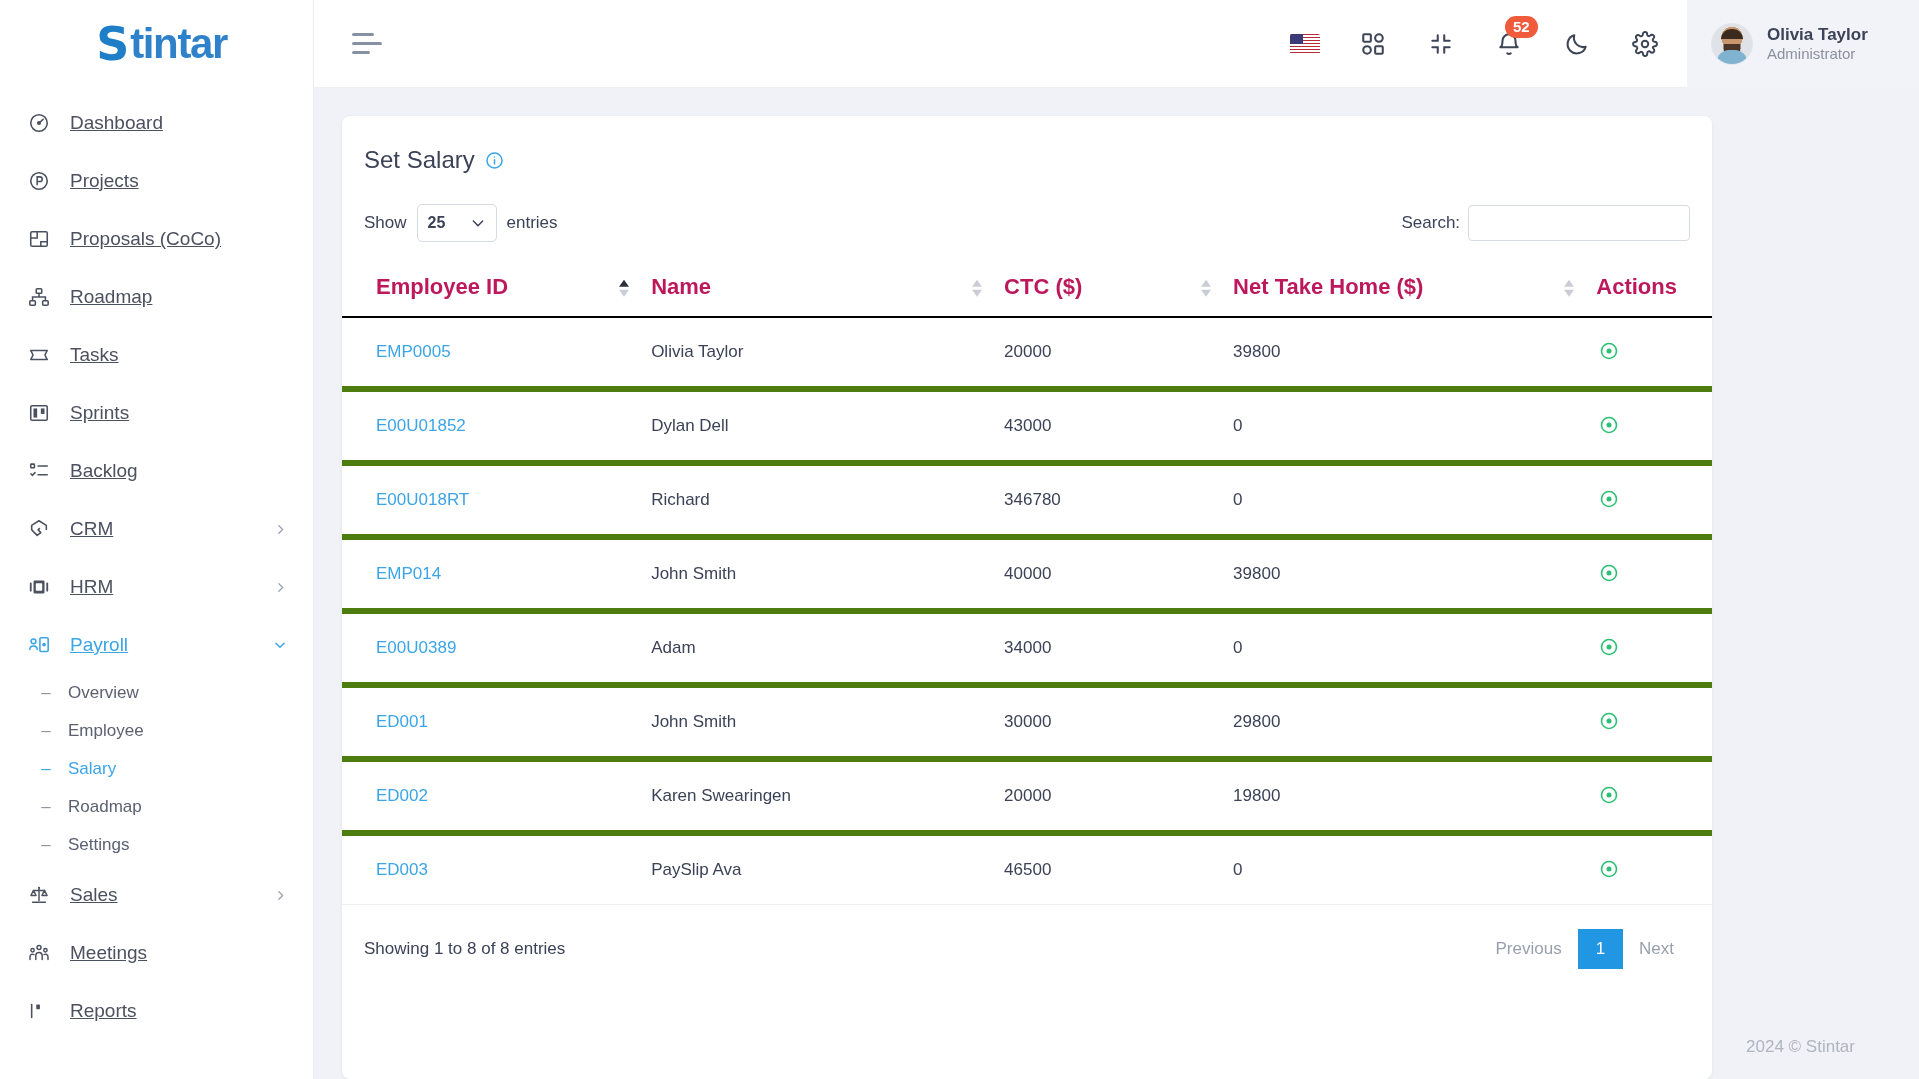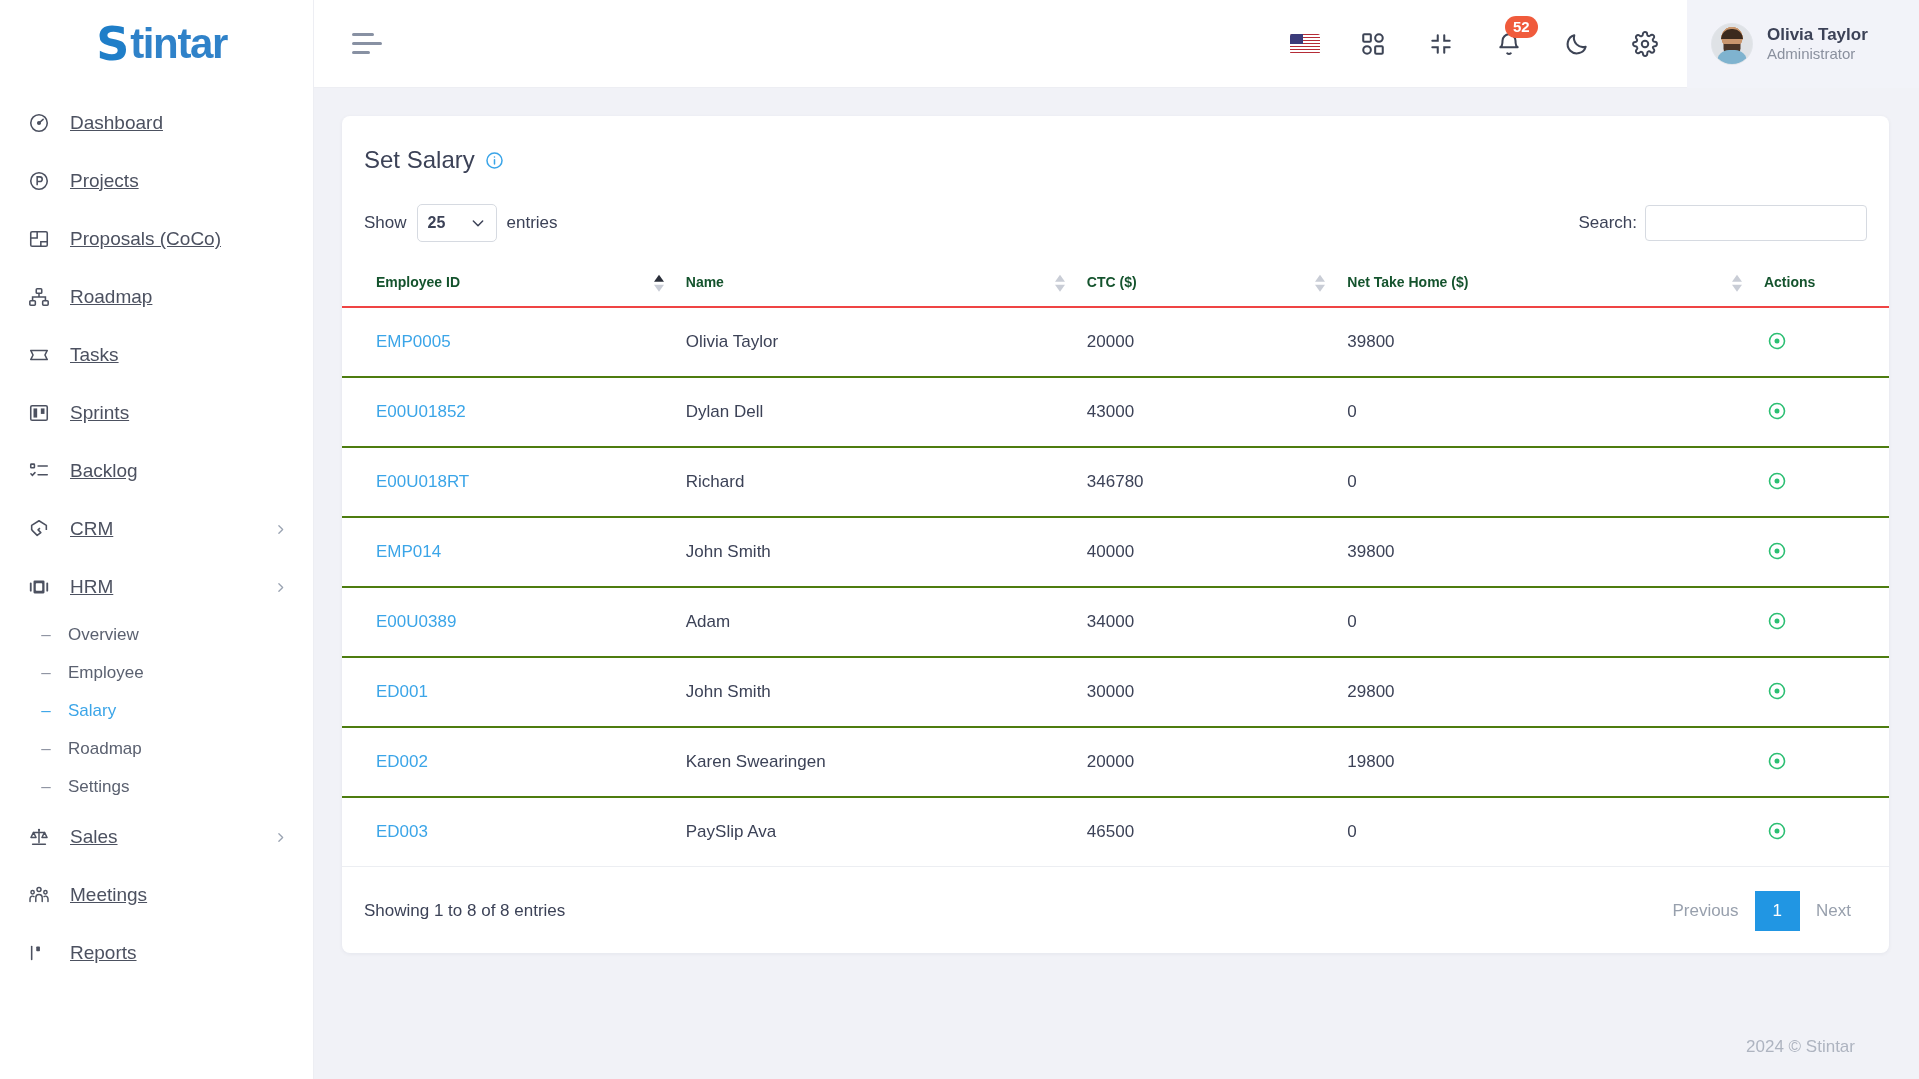--- a/index.html
+++ b/index.html
@@ -161,21 +161,21 @@
     position: absolute; left: 50%; top: 14%; transform: translateX(-50%);
     width: 22px; height: 10px; border-radius: 10px 10px 0 0; background: #3b2a1e;
   }
   .profile-text { line-height: 1.25; }
   .profile-name { font-size: 17px; font-weight: 600; color: #3c4257; }
   .profile-role { font-size: 15px; color: #8a909e; }
 
   .content {
     flex: 1 1 auto; overflow: hidden;
     padding: 28px 30px 0 28px;
-    display: flex; flex-direction: column;
+    display: flex; flex-direction: row;
   }
   .card {
     background: #fff; border-radius: 8px;
     box-shadow: 0 1px 4px rgba(18,38,63,.06);
     padding: 0 0 22px 0;
   }
   .card-title {
     display: flex; align-items: center; gap: 10px;
     font-size: 24px; color: #3c4257;
     padding: 30px 0 0 22px;
@@ -201,41 +201,41 @@
   .search-ctrl { display: flex; align-items: center; gap: 8px; font-size: 17px; color: #3c4257; }
   .search-input {
     width: 222px; height: 36px;
     border: 1px solid #d6dae1; border-radius: 4px;
     padding: 0 8px; font-size: 16px; outline: none;
     font-family: "Liberation Sans", sans-serif;
   }
 
   table { width: 100%; border-collapse: collapse; margin-top: 22px; }
   thead th {
-    text-align: left; font-size: 14px; font-weight: 700; color: #14532d;
+    text-align: left; font-size: 22px; font-weight: 700; color: #be185d;
     padding: 10px 0 16px 0;
-    border-bottom: 2px solid #ef4444;
+    border-bottom: 2px solid #000000;
     position: relative;
     cursor: pointer;
   }
   thead th:first-child { padding-left: 34px; }
   th .sorter {
     position: absolute; right: 22px; top: 50%; transform: translateY(-60%);
     display: flex; flex-direction: column; gap: 3px;
   }
   th .sorter .up, th .sorter .dn {
     width: 0; height: 0; border-left: 5px solid transparent; border-right: 5px solid transparent;
   }
   th .sorter .up { border-bottom: 7px solid #c9cdd6; }
   th .sorter .dn { border-top: 7px solid #c9cdd6; }
   th.sorted-asc .sorter .up { border-bottom-color: #2a2f3a; }
 
   tbody td {
     font-size: 17px; color: #3c4257;
-    padding: 20px 0; border-bottom: 2px solid #4d7c0f;
+    padding: 20px 0; border-bottom: 6px solid #4d7c0f;
     vertical-align: middle;
   }
   tbody td:first-child { padding-left: 34px; }
   tbody tr:last-child td { border-bottom: 1px solid #eceef2; }
   .emp-link { color: #3ba5e8; text-decoration: none; cursor: pointer; }
   .col-id { width: 330px; }
   .col-name { width: 385px; }
   .col-ctc { width: 250px; }
   .col-net { width: 400px; }
   .col-act { width: 120px; text-align: left; }
@@ -379,20 +379,36 @@
             </svg>
         </span>
         <span class="lbl">HRM</span>
         <span class="chev">
           <svg width="13" height="13" viewBox="0 0 24 24" fill="none" stroke="currentColor" stroke-width="2.4" stroke-linecap="round" stroke-linejoin="round">
               <path d="M9 5l7 7-7 7"></path>
             </svg>
         </span>
       </div>
 
+      <div class="nav-item active">
+        <span class="ico">
+          <svg width="22" height="22" viewBox="0 0 24 24" fill="none" stroke="#3ba5e8" stroke-width="1.7">
+              <circle cx="6" cy="8" r="2.6"></circle>
+              <path d="M2 17c0-2.4 1.8-4 4-4s4 1.6 4 4" stroke-linecap="round"></path>
+              <rect x="13" y="4" width="9" height="15" rx="1.3"></rect>
+              <circle cx="17.5" cy="11.5" r="2" fill="#3ba5e8" stroke="none"></circle>
+            </svg>
+        </span>
+        <span class="lbl">Payroll</span>
+        <span class="chev">
+          <svg width="14" height="14" viewBox="0 0 24 24" fill="none" stroke="currentColor" stroke-width="2.4" stroke-linecap="round" stroke-linejoin="round">
+              <path d="M5 9l7 7 7-7"></path>
+            </svg>
+        </span>
+      </div>
 
       <div class="subnav">
         <div class="subnav-item">
           <span class="dash">–</span>
           <span>Overview</span>
         </div>
         <div class="subnav-item">
           <span class="dash">–</span>
           <span>Employee</span>
         </div>

